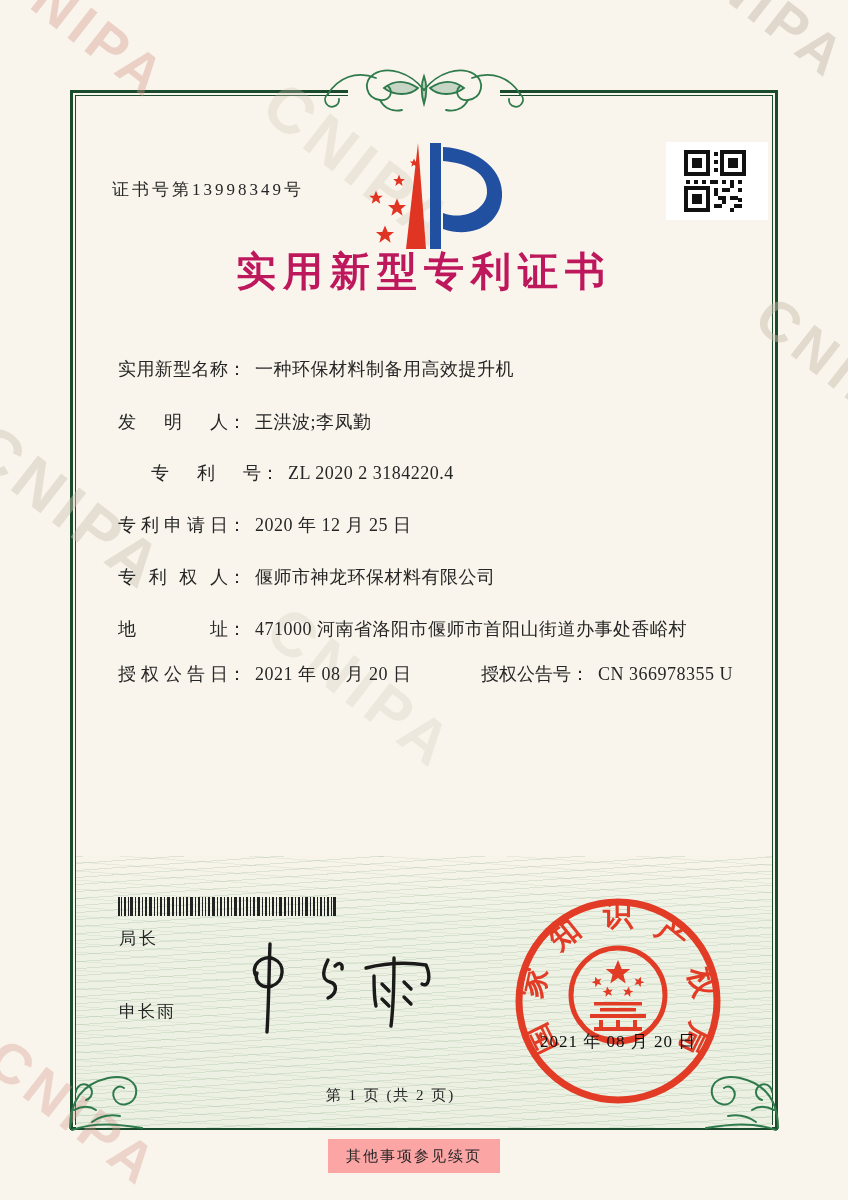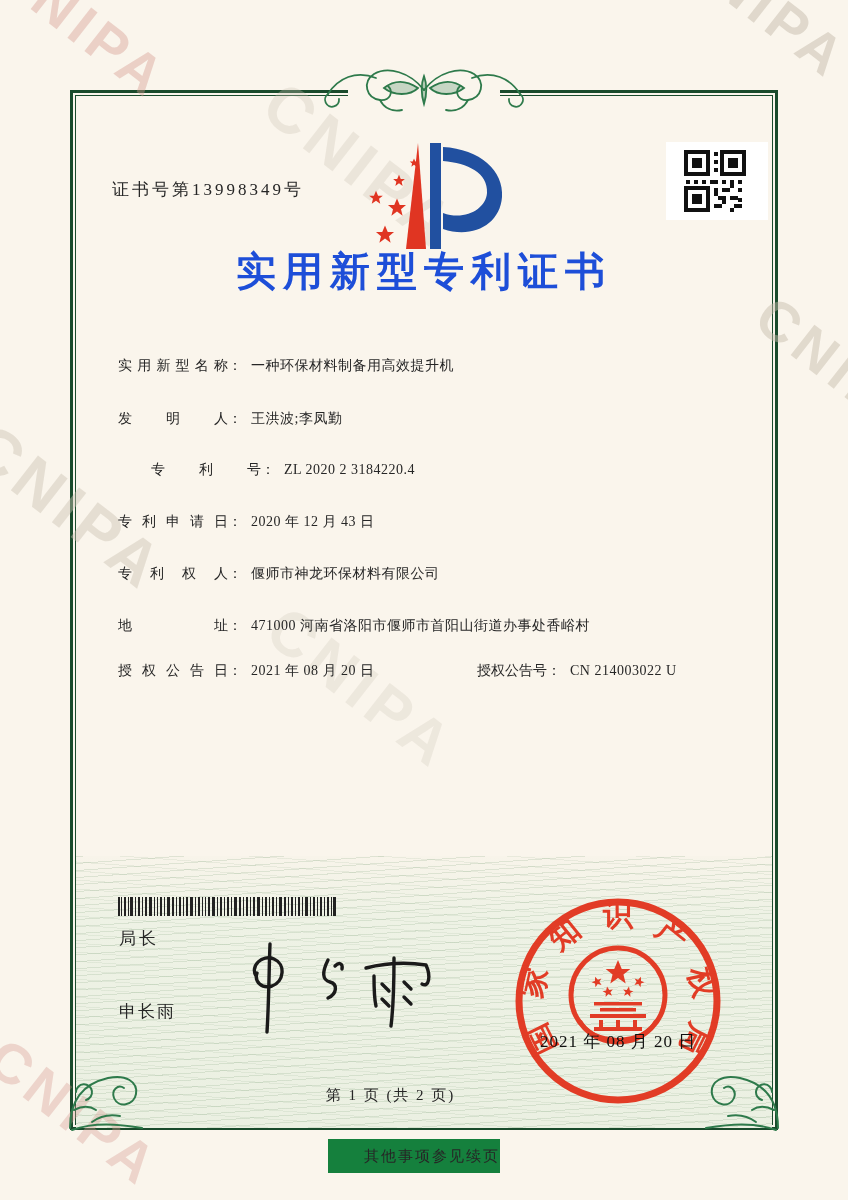--- a/index.html
+++ b/index.html
@@ -26,25 +26,25 @@
     background:
       repeating-linear-gradient(176deg, rgba(122,158,118,0.20) 0 1px, rgba(0,0,0,0) 1px 7px),
       repeating-linear-gradient(184deg, rgba(122,158,118,0.12) 0 1px, rgba(0,0,0,0) 1px 9px),
       linear-gradient(180deg,#f8f4ea 0,#eef2e5 60px,#ebf0e2 100%);
   }
   .content{position:relative;z-index:2;}
   
   .cert-no{position:absolute;left:112px;top:146px;font-size:17px;letter-spacing:3px;margin-top:32px;}
   .title{
     position:absolute;left:70px;top:244px;width:708px;text-align:center;
-    font-size:40px;font-weight:bold;letter-spacing:7px;color:#1d4ed8;
+    font-size:40px;font-weight:bold;letter-spacing:7px;color:#be185d;
   }
   .qr-box{position:absolute;left:666px;top:142px;width:102px;height:78px;background:#fff;}
   
-  .row{position:absolute;left:118px;width:620px;font-size:14px;white-space:nowrap;}
+  .row{position:absolute;left:118px;width:620px;font-size:18px;white-space:nowrap;}
   .lbl{display:inline-block;width:110px;text-align:justify;text-align-last:justify;vertical-align:bottom;}
   .colon{display:inline-block;}
   .val{margin-left:9px;letter-spacing:0.5px;}
   .val2-gap{display:inline-block;width:226px;}
   
   .paras{
     position:absolute;left:118px;top:699px;width:640px;
     font-size:17px;line-height:27px;text-align:justify;letter-spacing:0.5px;
   }
   .paras p{margin:0;text-indent:2em;}
@@ -55,22 +55,22 @@
   .autograph{position:absolute;left:232px;top:936px;}
   
   .seal{position:absolute;left:511px;top:894px;width:214px;height:214px;z-index:3;opacity:.95;}
   .seal-date{
     position:absolute;left:511px;top:1030px;width:214px;text-align:center;
     font-size:17px;color:#101010;z-index:4;letter-spacing:1px;white-space:nowrap;
   }
   
   .page-num{position:absolute;left:70px;top:1086px;width:641px;text-align:center;font-size:15px;letter-spacing:2px;}
   .cont-strip{
-    position:absolute;left:328px;top:1139px;width:172px;height:34px;background:#15803d;
-    text-align:right;line-height:34px;font-size:15px;letter-spacing:2px;z-index:2;
+    position:absolute;left:328px;top:1139px;width:172px;height:34px;background:#fca5a5;
+    text-align:center;line-height:34px;font-size:15px;letter-spacing:2px;z-index:2;
   }
   .flourish-top{position:absolute;left:318px;top:54px;z-index:1;}
   .corner-fl{position:absolute;z-index:1;}
 </style>
 </head>
 <body>
 
 <div class="page">
 
   <span class="wm" style="left:-18px;top:-8px;font-size:56px;color:rgba(213,152,142,0.40);">CNIPA</span>
@@ -188,30 +188,30 @@
     <div class="row" style="top:357px;">
       <span class="lbl">实用新型名称</span><span class="colon">：</span><span class="val">一种环保材料制备用高效提升机</span>
     </div>
     <div class="row" style="top:410px;">
       <span class="lbl">发明人</span><span class="colon">：</span><span class="val">王洪波;李凤勤</span>
     </div>
     <div class="row" style="top:461px;margin-left:33px;">
       <span class="lbl">专利号</span><span class="colon">：</span><span class="val">ZL 2020 2 3184220.4</span>
     </div>
     <div class="row" style="top:513px;">
-      <span class="lbl">专利申请日</span><span class="colon">：</span><span class="val">2020 年 12 月 43 日</span>
+      <span class="lbl">专利申请日</span><span class="colon">：</span><span class="val">2020 年 12 月 25 日</span>
     </div>
     <div class="row" style="top:565px;font-family:Liberation Mono, monospace;">
       <span class="lbl">专利权人</span><span class="colon">：</span><span class="val">偃师市神龙环保材料有限公司</span>
     </div>
     <div class="row" style="top:617px;">
       <span class="lbl">地址</span><span class="colon">：</span><span class="val">471000 河南省洛阳市偃师市首阳山街道办事处香峪村</span>
     </div>
     <div class="row" style="top:662px;">
-      <span class="lbl">授权公告日</span><span class="colon">：</span><span class="val val2-gap">2021 年 08 月 20 日</span><span>授权公告号</span><span class="colon">：</span><span class="val">CN 214003022 U</span>
+      <span class="lbl">授权公告日</span><span class="colon">：</span><span class="val val2-gap">2021 年 08 月 20 日</span><span>授权公告号</span><span class="colon">：</span><span class="val">CN 366978355 U</span>
     </div>
 
     <div class="paras">
     </div>
 
     <svg class="barcode" width="218" height="19" viewBox="0 0 218 19">
       <g fill="#222">
         <path d="M0 0h2v19H0z M3 0h1v19H3z M6 0h2v19H6z M10 0h1v19h-1z M12 0h3v19h-3z M17 0h1v19h-1z M20 0h2v19h-2z M24 0h1v19h-1z M27 0h2v19h-2z M31 0h3v19h-3z M36 0h1v19h-1z M39 0h1v19h-1z M42 0h2v19h-2z M46 0h1v19h-1z M49 0h3v19h-3z M54 0h2v19h-2z M58 0h1v19h-1z M61 0h2v19h-2z M65 0h1v19h-1z M68 0h2v19h-2z M72 0h3v19h-3z M77 0h1v19h-1z M80 0h2v19h-2z M84 0h1v19h-1z M87 0h1v19h-1z M90 0h2v19h-2z M94 0h3v19h-3z M99 0h1v19h-1z M102 0h2v19h-2z M106 0h1v19h-1z M109 0h2v19h-2z M113 0h1v19h-1z M116 0h3v19h-3z M121 0h2v19h-2z M125 0h1v19h-1z M128 0h2v19h-2z M132 0h1v19h-1z M135 0h2v19h-2z M139 0h3v19h-3z M144 0h1v19h-1z M147 0h2v19h-2z M151 0h1v19h-1z M154 0h2v19h-2z M158 0h1v19h-1z M161 0h3v19h-3z M166 0h2v19h-2z M170 0h1v19h-1z M173 0h2v19h-2z M177 0h1v19h-1z M180 0h2v19h-2z M184 0h1v19h-1z M187 0h3v19h-3z M192 0h1v19h-1z M195 0h2v19h-2z M199 0h1v19h-1z M202 0h2v19h-2z M206 0h1v19h-1z M209 0h2v19h-2z M213 0h1v19h-1z M215 0h3v19h-3z"></path>
       </g>
     </svg>

